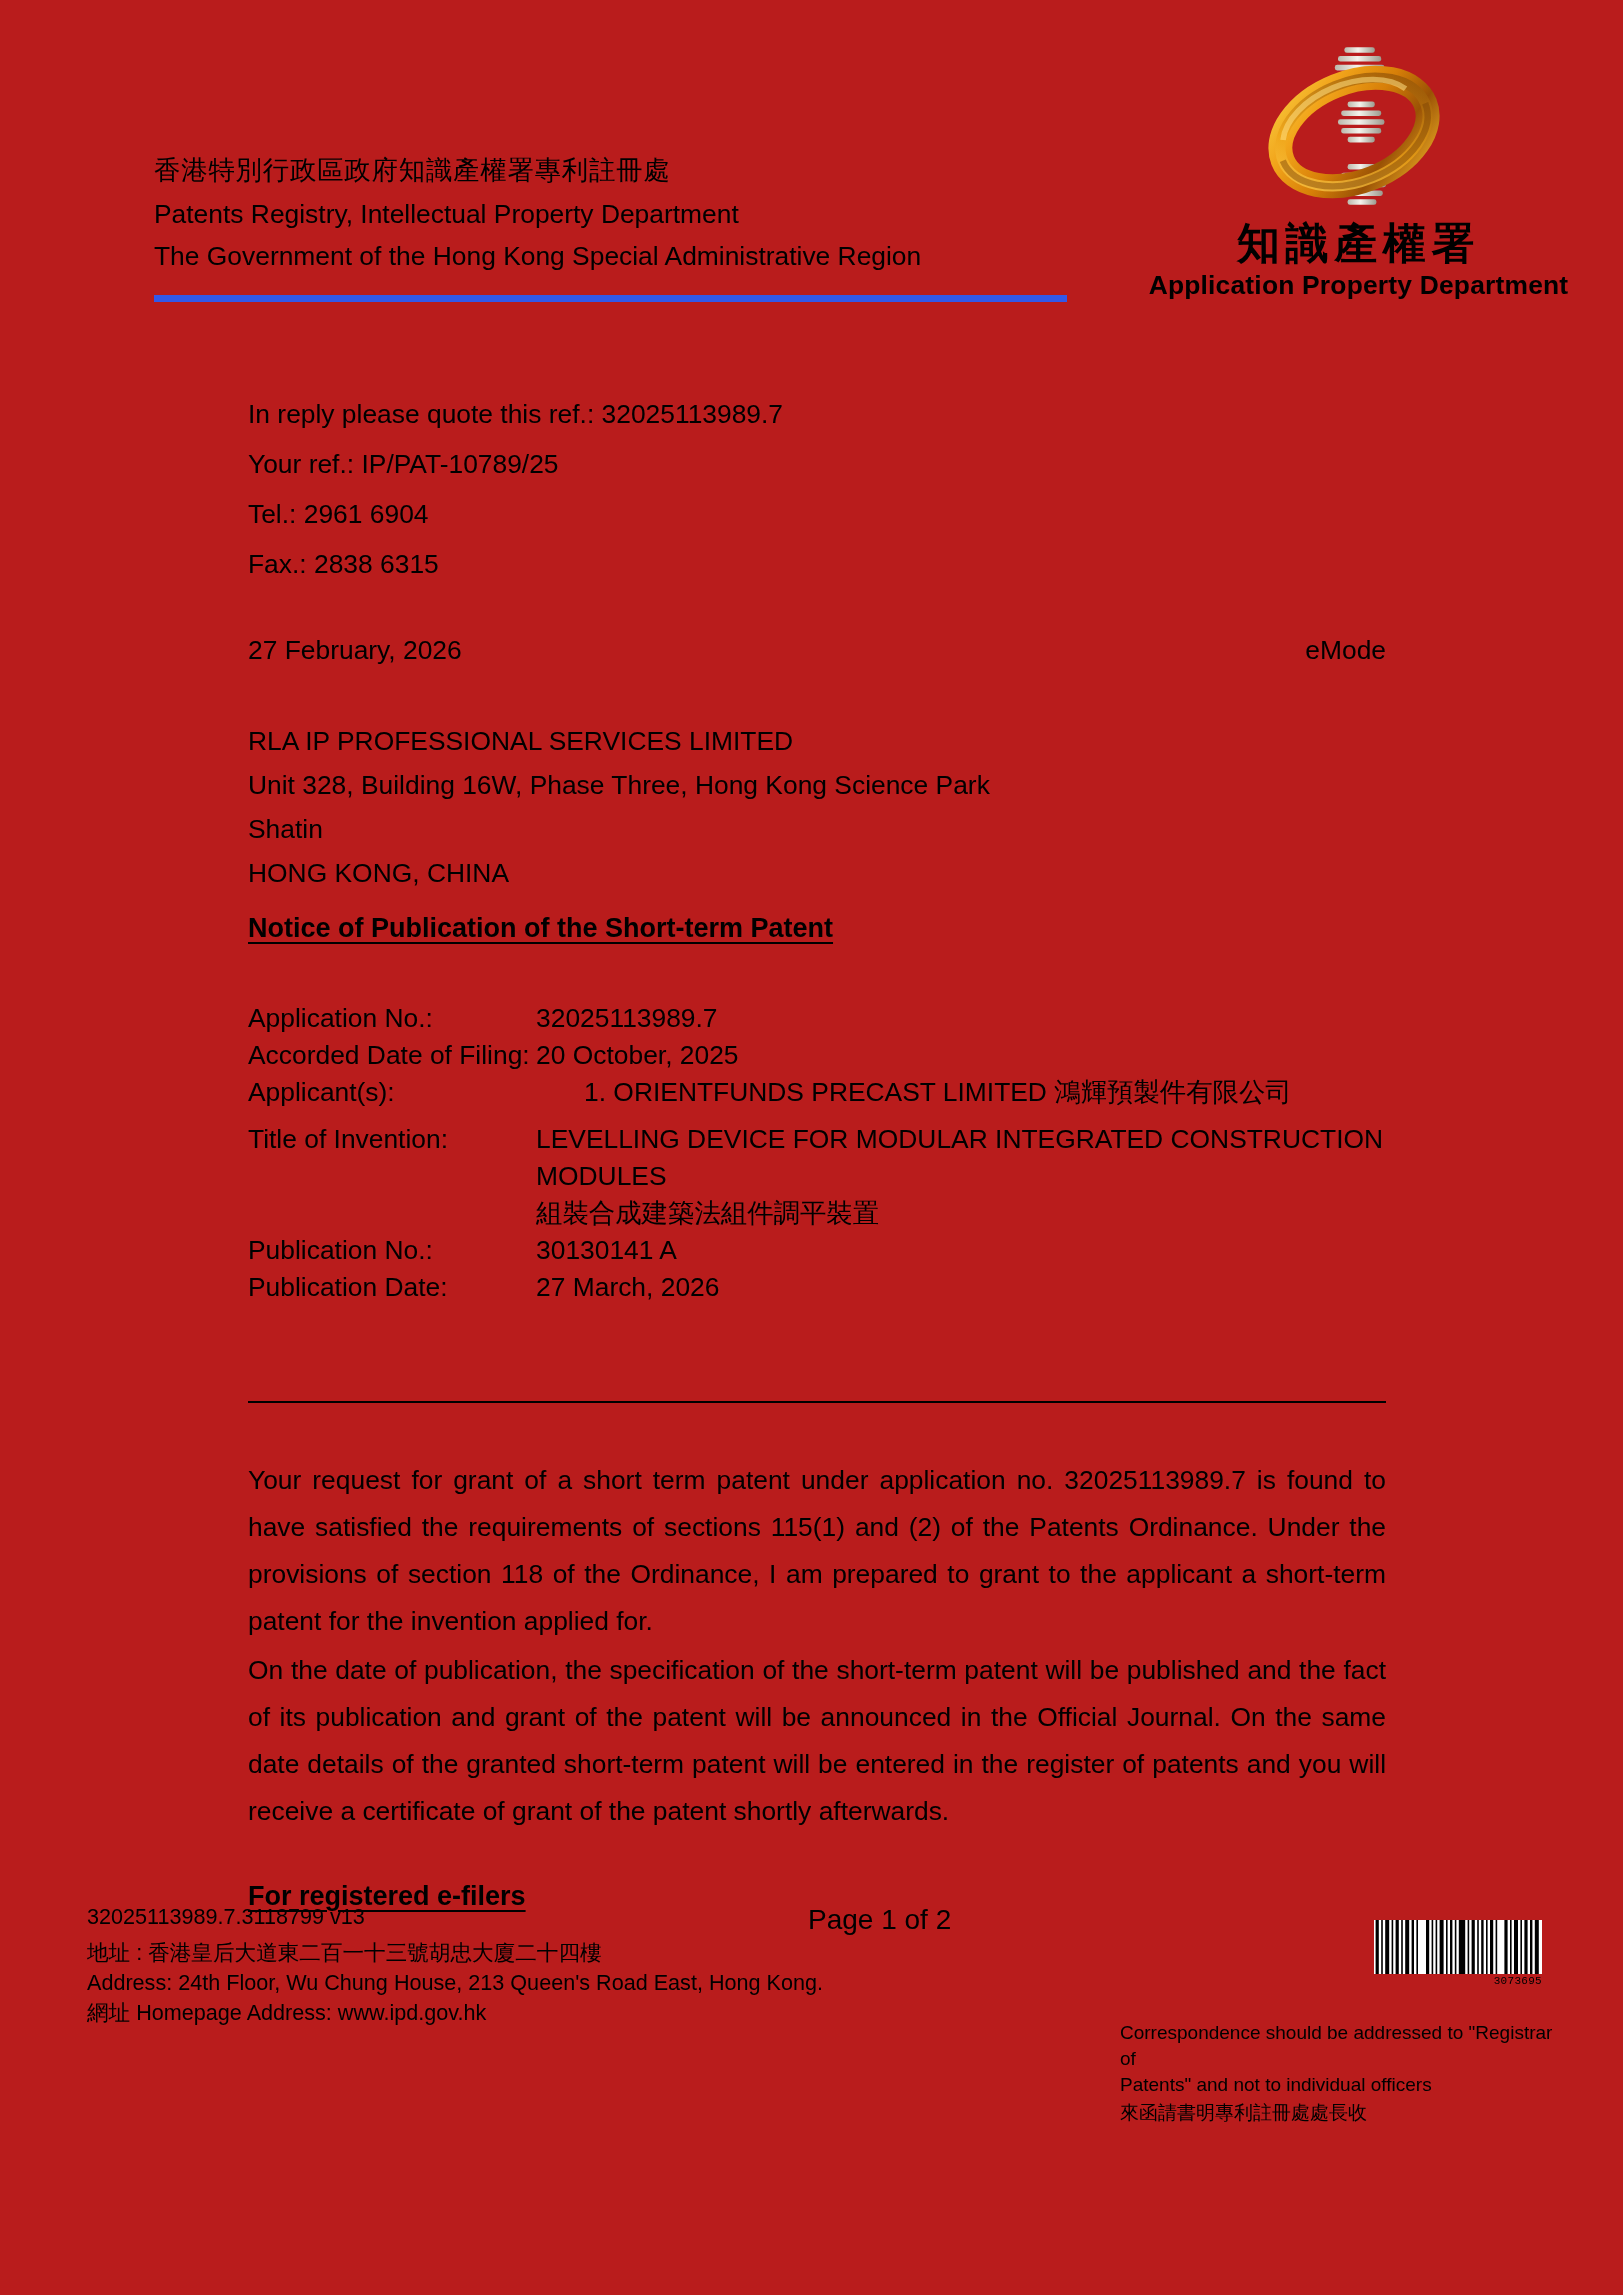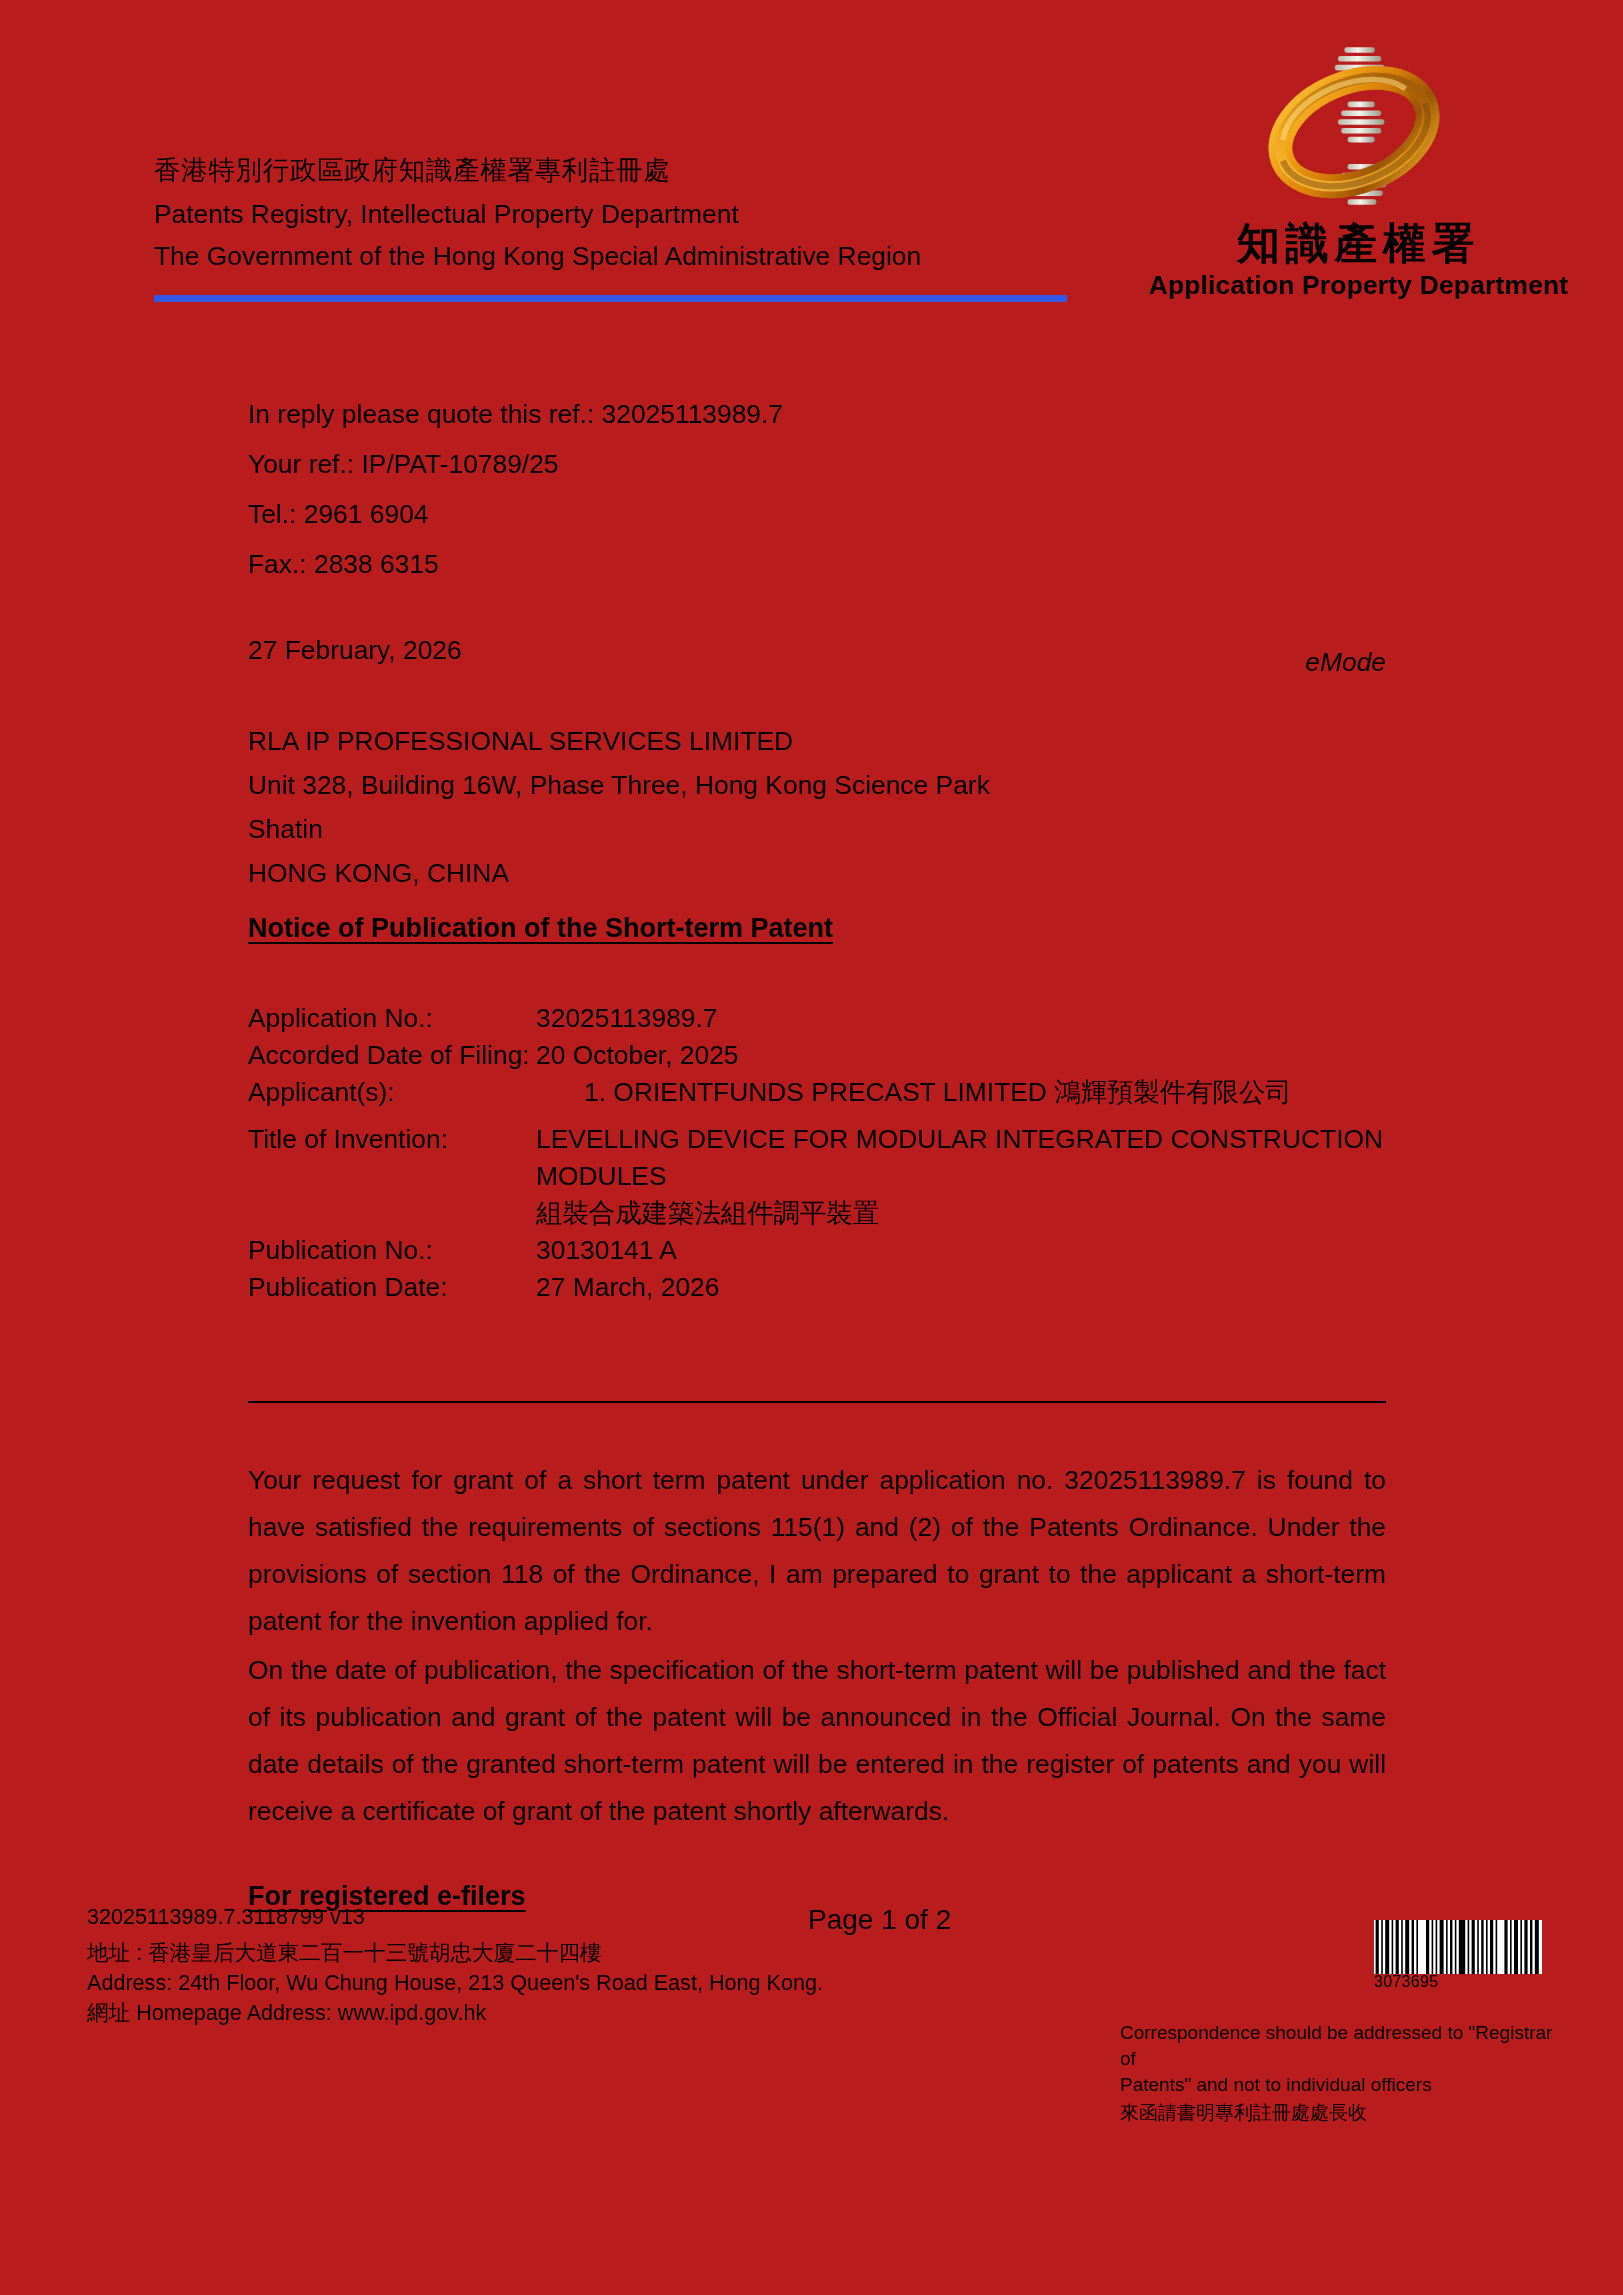--- a/index.html
+++ b/index.html
@@ -123,24 +123,23 @@
   .date-text {
     position: absolute;
     left: 0;
     top: 0;
     font-size: 26.4px;
     white-space: nowrap;
   }
   .emode-text {
     position: absolute;
     right: 0;
-    top: 12px;
-    font-size: 26.4px;
-    white-space: nowrap;
-    font-style: italic;
+    top: 0;
+    font-size: 26.4px;
+    white-space: nowrap;
   }
 
   .addressee {
     position: absolute;
     left: 0;
     top: 719px;
     width: 1138px;
   }
   .addressee-line {
     font-size: 26.4px;
@@ -282,24 +281,25 @@
     top: 16px;
     width: 168px;
   }
   .barcode {
     display: block;
     width: 168px;
     height: 54px;
   }
   .barcode-num {
     margin-top: 0.8px;
-    text-align: left;
-    font-size: 16px;
+    text-align: right;
+    font-size: 11px;
     letter-spacing: 0.3px;
     line-height: 13px;
+    font-family: Liberation Mono, monospace;
   }
   .corr-note {
     position: absolute;
     left: 42px;
     top: 116px;
     width: 437px;
   }
   .corr-line {
     font-size: 19px;
     line-height: 26px;

